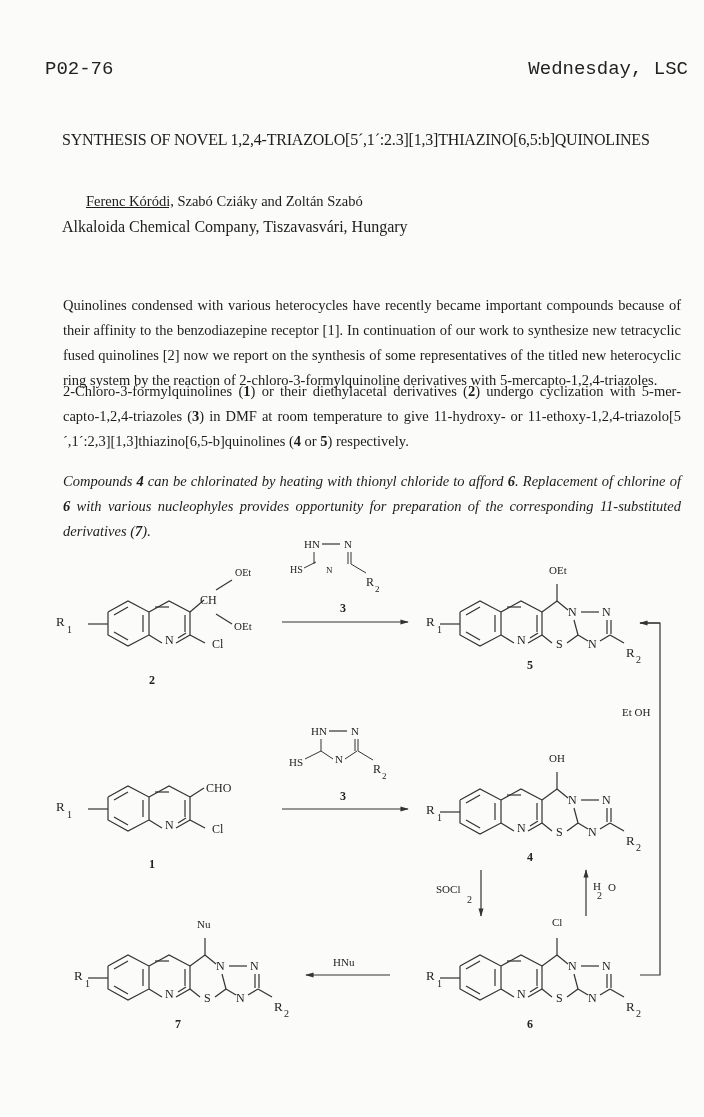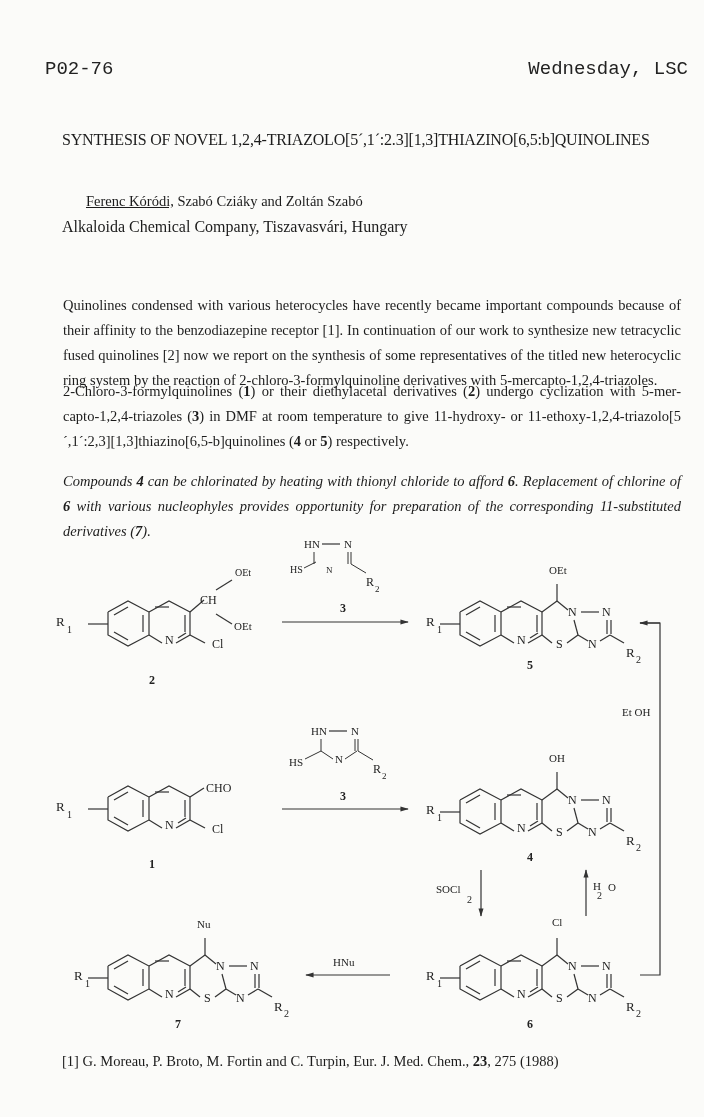--- a/index.html
+++ b/index.html
@@ -260,14 +260,13 @@
     <line x1="147" y1="8" x2="147" y2="22" stroke="#333" stroke-width="1.2"></line>
     <line x1="151" y1="8" x2="151" y2="22" stroke="#333" stroke-width="1.2"></line>
     <line x1="150" y1="23" x2="164" y2="31" stroke="#333" stroke-width="1.2"></line>
     <text x="166" y="45" font-size="13">R</text>
     <text x="176" y="51" font-size="10">2</text>
   </g>
   <text x="175" y="1028" font-size="12" font-weight="bold">7</text>
 </svg>
 
 <div class="abs" id="refs">
-  <div><span>[1]</span><span> G. Moreau, P. Broto, M. Fortin and C. Turpin, Eur. J. Med. Chem., </span><b>23</b><span>, 275 (1988)</span></div>
 </div>
 
 </body></html>

